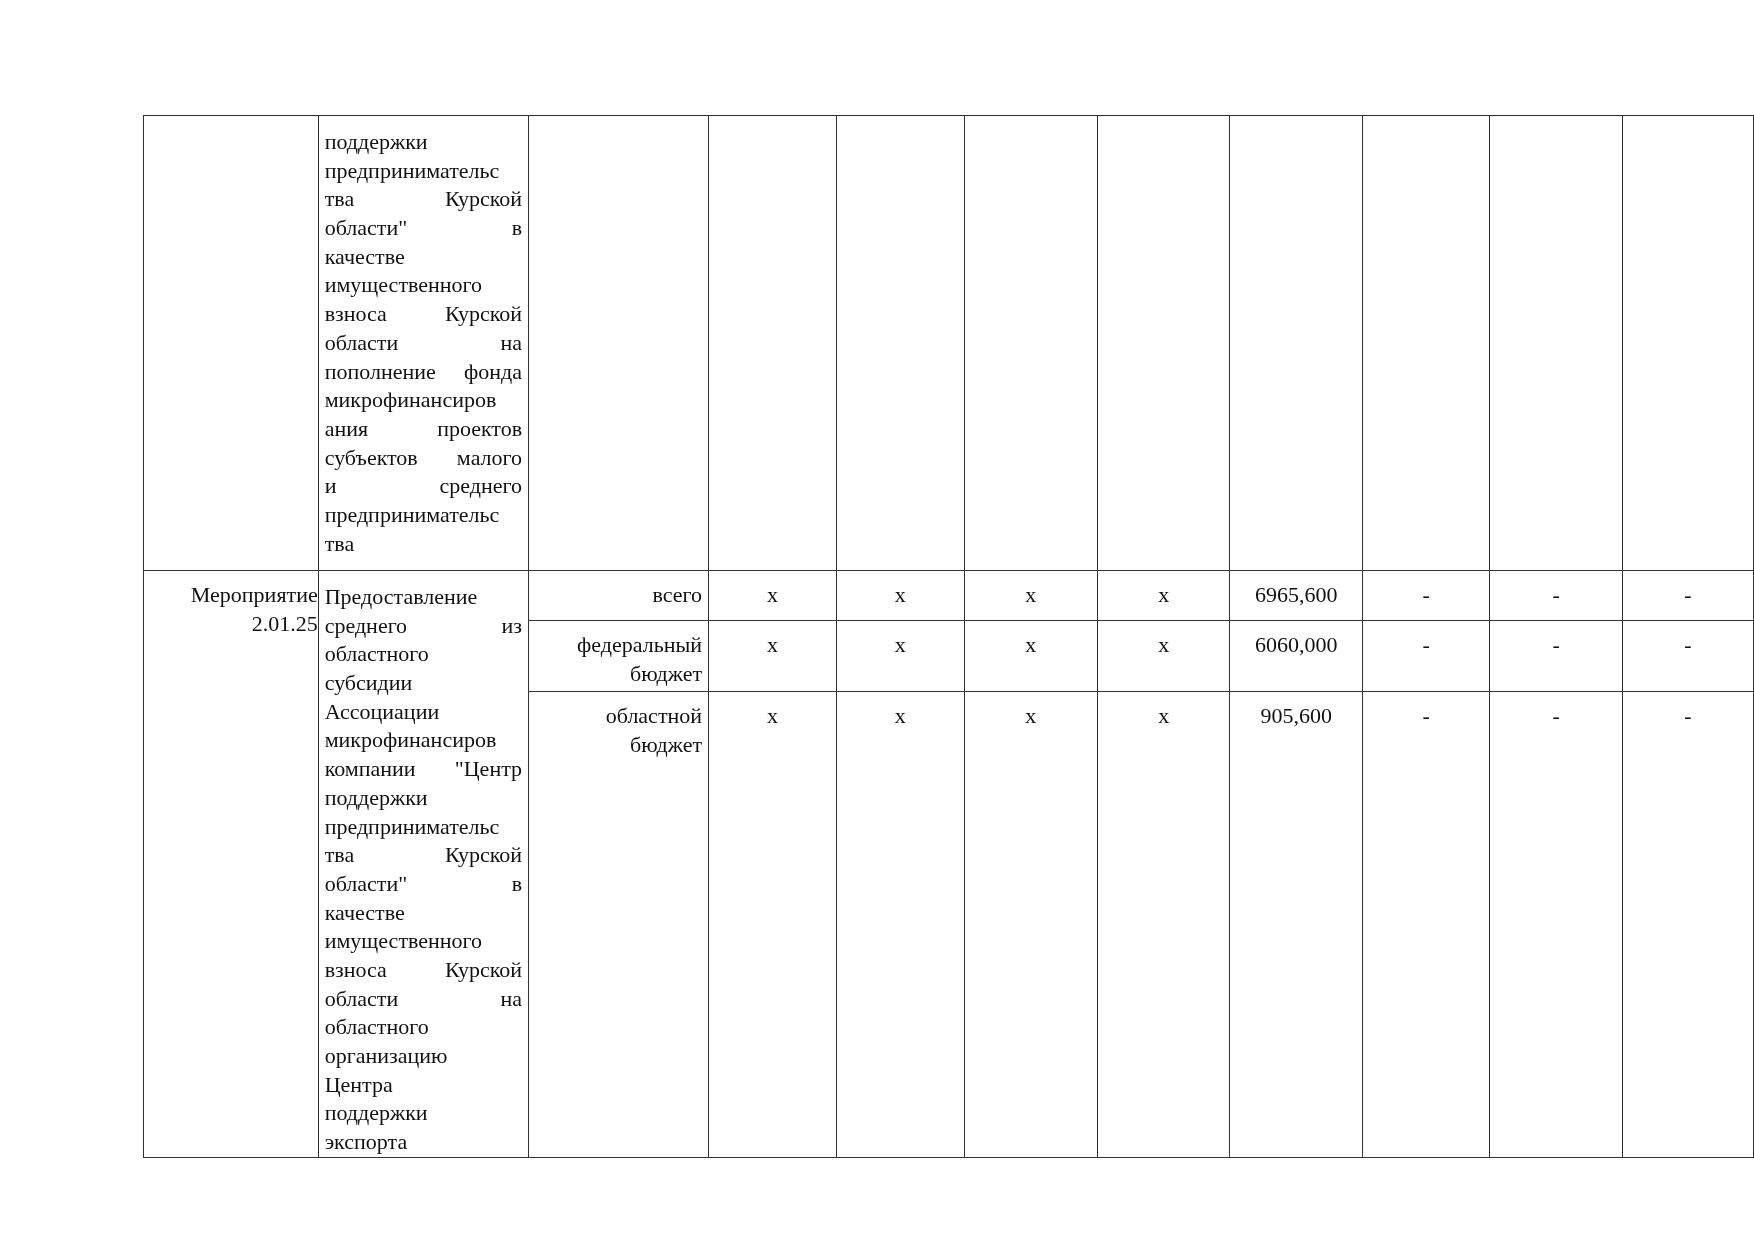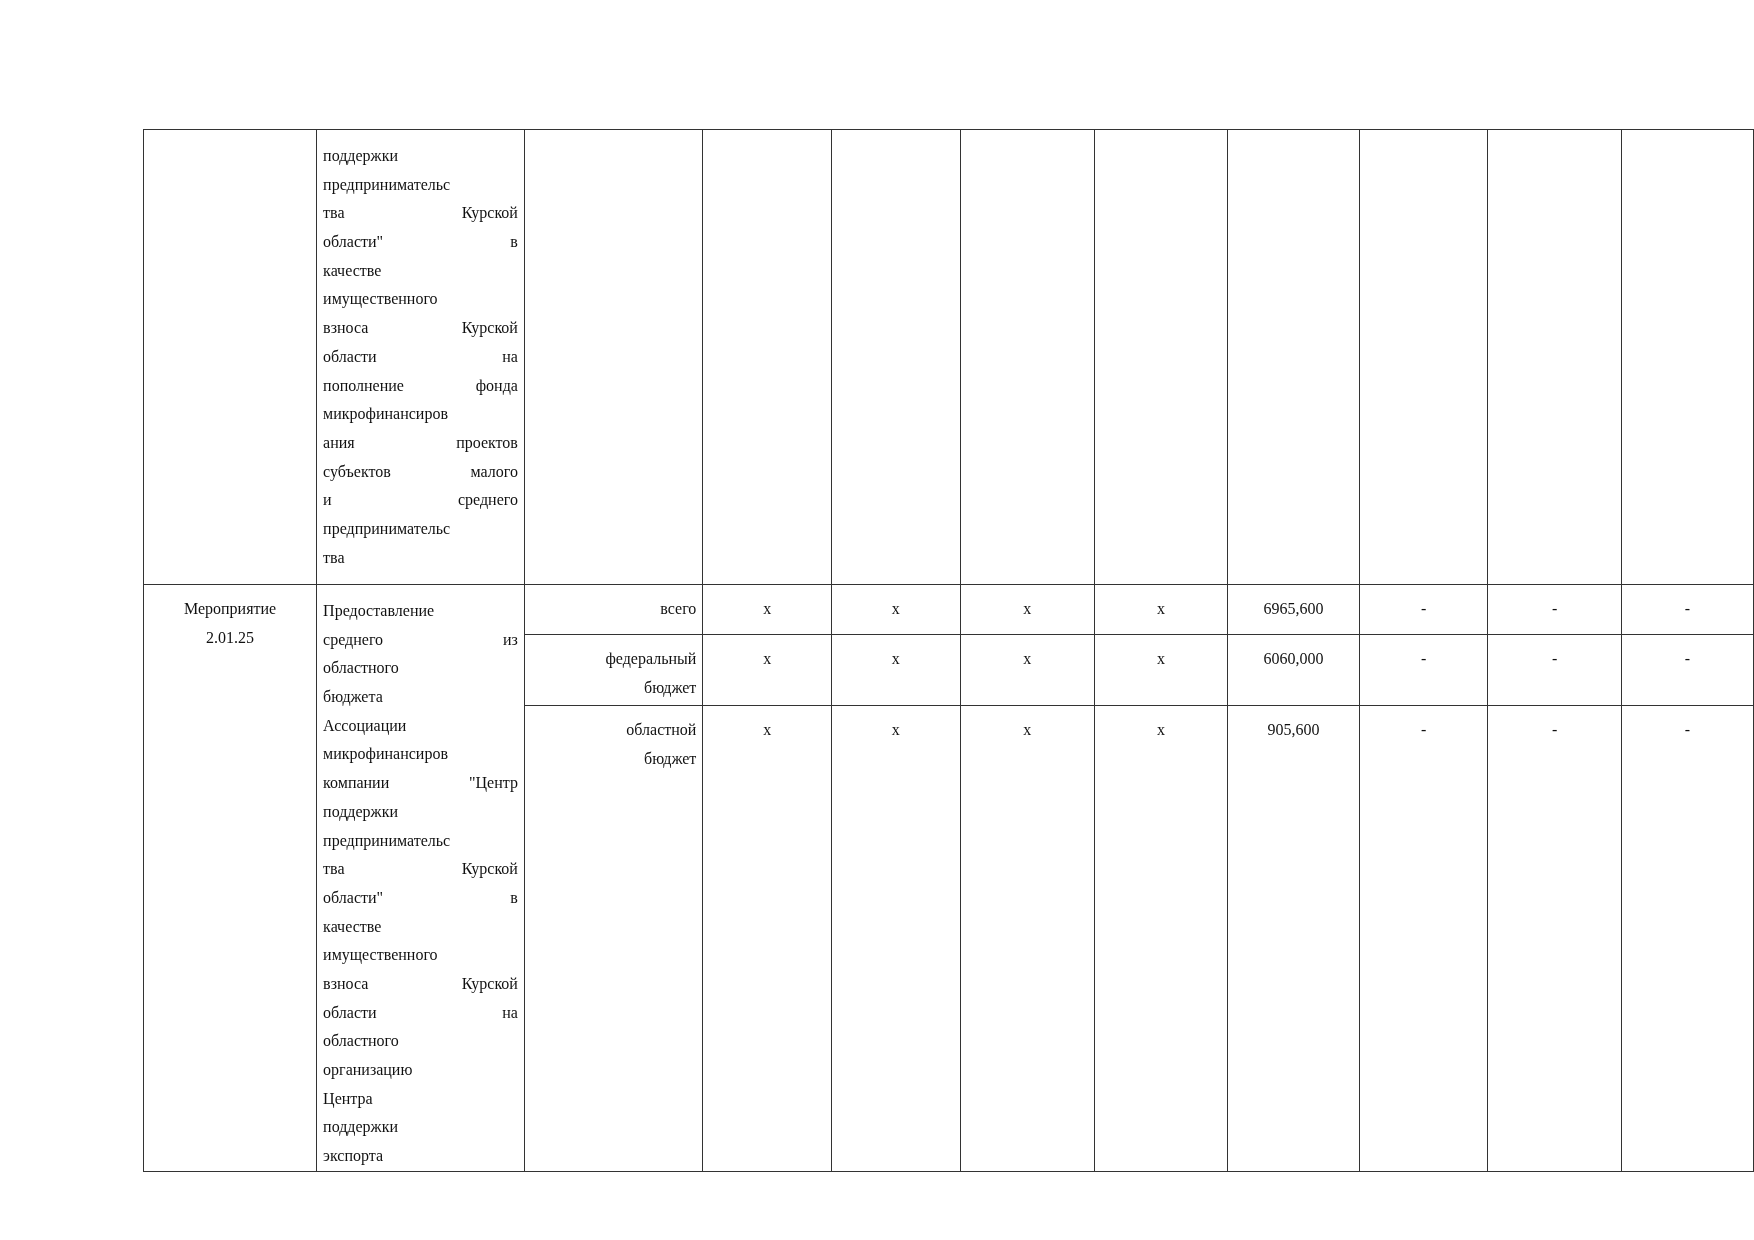--- a/index.html
+++ b/index.html
@@ -4,40 +4,40 @@
 <style>
   html, body {
     margin: 0; padding: 0;
     width: 1754px; height: 1240px;
     overflow: hidden;
     background: #ffffff;
   }
   body { position: relative; font-family: "Liberation Serif", "DejaVu Serif", serif; color: #111; }
   .tbl {
     position: absolute;
-    left: 143px; top: 129px;
+    left: 143px; top: 115px;
     border-collapse: collapse;
     table-layout: fixed;
-    font-size: 16px;
+    font-size: 22px;
     line-height: 28.7px;
   }
   .tbl td {
     border: 1.5px solid #333;
     padding: 0;
     vertical-align: top;
     overflow: hidden;
   }
   .desc {
     padding: 12px 6px 0 6px !important;
     text-align: justify;
     text-align-last: left;
     hyphens: manual;
     word-break: break-all;
   }
-  .code { text-align: center; padding-top: 10px !important; }
+  .code { text-align: right; padding-top: 10px !important; }
   .src { padding: 10px 6px 0 6px !important; text-align: right; }
   .val { text-align: center; padding-top: 10px !important; }
   .ln-flex { display: flex; justify-content: space-between; white-space: nowrap; height: 28.7px; }
   .ln-flex.single { justify-content: flex-start; }
 </style>
 </head>
 <body>
 
 <table class="tbl">
   <colgroup>
@@ -133,21 +133,21 @@
             <span>Предоставление</span>
           </div>
           <div class="ln-flex">
             <span>среднего</span>
             <span>из</span>
           </div>
           <div class="ln-flex single">
             <span>областного</span>
           </div>
           <div class="ln-flex single">
-            <span>бюджета</span>
+            <span>субсидии</span>
           </div>
           <div class="ln-flex single">
             <span>Ассоциации</span>
           </div>
           <div class="ln-flex single">
             <span>микрофинансиров</span>
           </div>
           <div class="ln-flex">
             <span>компании</span>
             <span>"Центр</span>

